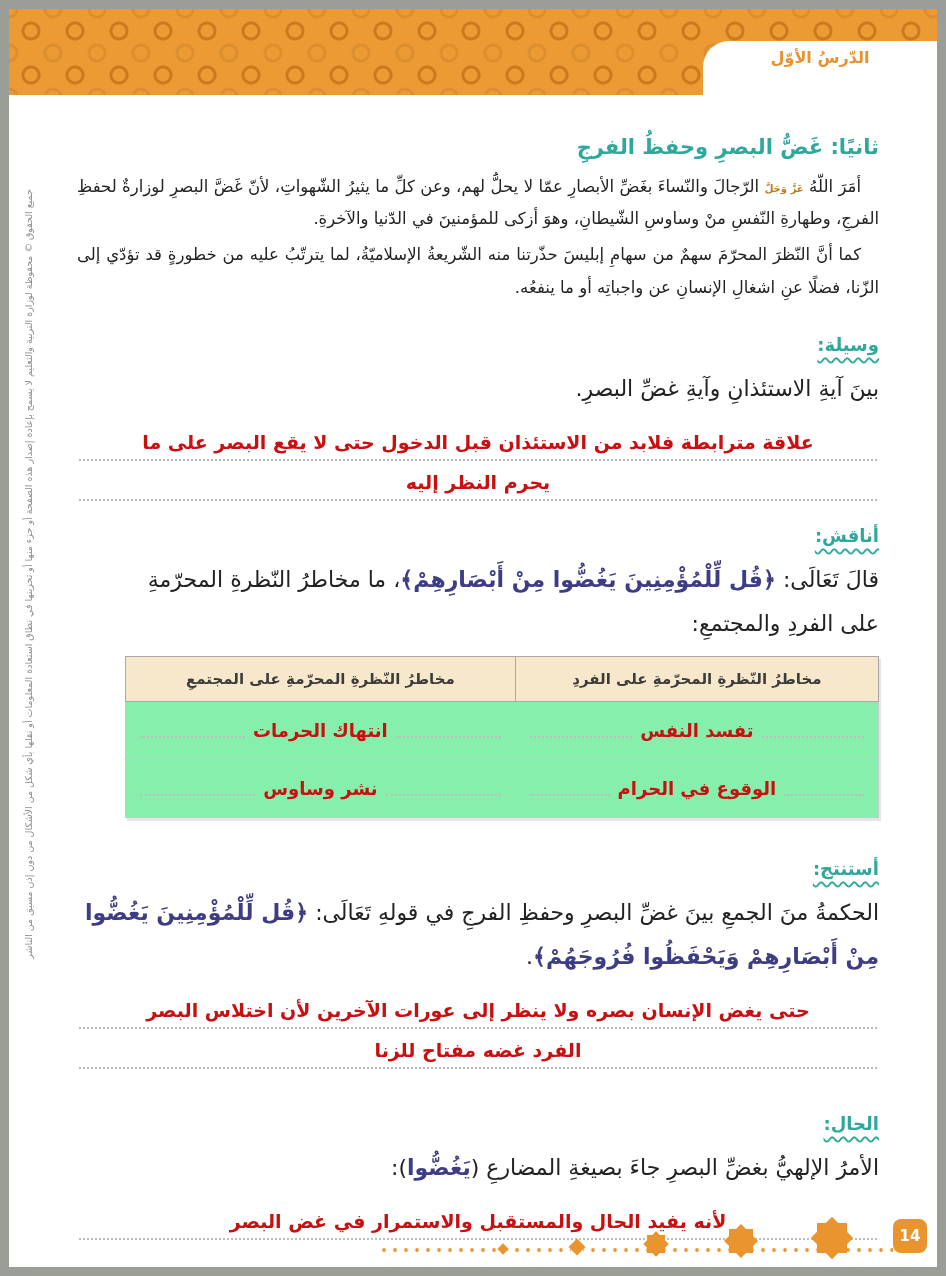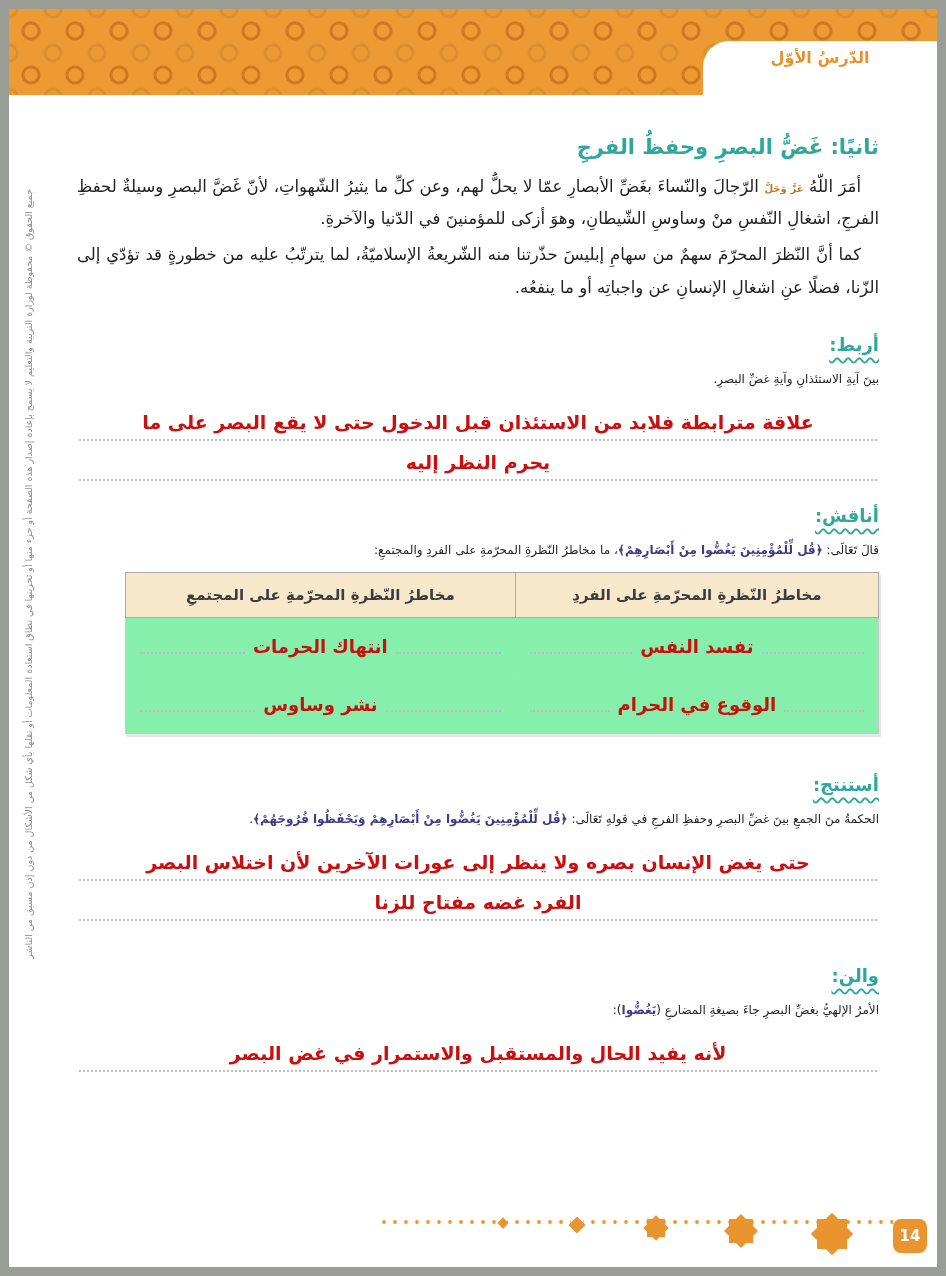--- a/index.html
+++ b/index.html
@@ -60,21 +60,21 @@
     text-decoration-style:wavy;
     text-decoration-thickness:2px;
     text-decoration-color:#2EA89B;
     text-underline-offset:6px;
   }
   .sec-wrap-connect  { margin-top:30px; }
   .sec-wrap-discuss  { margin-top:24px;padding-left:48px; }
   .sec-wrap-conclude { margin-top:40px; }
   .sec-wrap-justify  { margin-top:44px; }
 
-  .prompt { font-size:12px; color:#222; margin:2px 0 10px; line-height:2.0; }
+  .prompt { font-size:22px; color:#222; margin:2px 0 10px; line-height:2.0; }
   .verse  { color:#3D3C85; font-weight:bold; }
 
   .answer-line {
     position:relative; height:40px; text-align:center;
     border-bottom:2px dotted #BDBDBD; margin:0 2px;
   }
   .answer-line > span {
     color:#C90F0F; font-weight:bold; font-size:19px; line-height:42px;
   }
 
@@ -91,21 +91,21 @@
   table.risks td {
     height:58px; border:1px solid #C9C9C9; padding:0 14px; background:#86efac;
   }
   .leader { display:flex; align-items:center; gap:8px; }
   .leader .dots { flex:1; height:0; border-bottom:2px dotted #BDBDBD; transform:translateY(7px); }
   .leader .red  { color:#C90F0F; font-weight:bold; font-size:18px; white-space:nowrap; }
 
   
   .footer-orn {
     position:absolute; bottom:14px; right:10px; left:10px;
-    display:flex; align-items:flex-start; direction:rtl;
+    display:flex; align-items:flex-end; direction:rtl;
   }
   .page-badge {
     width:34px; height:34px; background:#E9942F; border-radius:8px;
     color:#fff; font-size:15px; font-weight:bold;
     display:flex; align-items:center; justify-content:center;
     flex:0 0 auto;
   }
   .odots {
     height:6px; width:64px; flex:0 0 auto;
     background-image:radial-gradient(circle, #E9942F 1.6px, rgba(0,0,0,0) 2.2px);
@@ -136,26 +136,26 @@
     </div>
 
     <div class="side-copy">جميع الحقوق © محفوظة لوزارة التربية والتعليم لا يسمح بإعادة إصدار هذه الصفحة أو جزء منها أو تخزينها في نطاق استعادة المعلومات أو نقلها بأي شكل من الأشكال من دون إذن مسبق من الناشر</div>
 
     <div class="content">
 
       <h1 class="title">ثانيًا: غَضُّ البصرِ وحفظُ الفرجِ</h1>
 
       <p class="para"><span>أمَرَ اللّهُ</span>
         <span class="honorific">عَزَّ وَجَلَّ</span>
-        <span>الرّجالَ والنّساءَ بغَضِّ الأبصارِ عمّا لا يحلُّ لهم، وعن كلِّ ما يثيرُ الشّهواتِ، لأنّ غَضَّ البصرِ وسيلةٌ لحفظِ الفرجِ، اشغالِ النّفسِ منْ وساوسِ الشّيطانِ، وهوَ أزكى للمؤمنينَ في الدّنيا والآخرةِ.</span></p>
+        <span>الرّجالَ والنّساءَ بغَضِّ الأبصارِ عمّا لا يحلُّ لهم، وعن كلِّ ما يثيرُ الشّهواتِ، لأنّ غَضَّ البصرِ لوزارةٌ لحفظِ الفرجِ، وطهارةِ النّفسِ منْ وساوسِ الشّيطانِ، وهوَ أزكى للمؤمنينَ في الدّنيا والآخرةِ.</span></p>
 
       <p class="para">كما أنَّ النّظرَ المحرّمَ سهمٌ من سهامِ إبليسَ حذّرتنا منه الشّريعةُ الإسلاميّةُ، لما يترتّبُ عليه من خطورةٍ قد تؤدّي إلى الزّنا، فضلًا عنِ اشغالِ الإنسانِ عن واجباتِه أو ما ينفعُه.</p>
 
       <div class="sec-wrap-connect">
-        <h2 class="sec">أربط:</h2>
+        <h2 class="sec">وسيلة:</h2>
         <p class="prompt">بينَ آيةِ الاستئذانِ وآيةِ غضِّ البصرِ.</p>
         <div class="answer-line">
           <span>علاقة مترابطة فلابد من الاستئذان قبل الدخول حتى لا يقع البصر على ما</span>
         </div>
         <div class="answer-line">
           <span>يحرم النظر إليه</span>
         </div>
       </div>
 
       <div class="sec-wrap-discuss">
@@ -216,21 +216,21 @@
         </p>
         <div class="answer-line">
           <span>حتى يغض الإنسان بصره ولا ينظر إلى عورات الآخرين لأن اختلاس البصر</span>
         </div>
         <div class="answer-line">
           <span>الفرد غضه مفتاح للزنا</span>
         </div>
       </div>
 
       <div class="sec-wrap-justify">
-        <h2 class="sec">والن:</h2>
+        <h2 class="sec">الحال:</h2>
         <p class="prompt"><span>الأمرُ الإلهيُّ بغضِّ البصرِ جاءَ بصيغةِ المضارعِ (</span><span class="verse">يَغُضُّوا</span><span>):</span></p>
         <div class="answer-line">
           <span>لأنه يفيد الحال والمستقبل والاستمرار في غض البصر</span>
         </div>
       </div>
 
     </div>
 
     <div class="footer-orn">
       <div class="page-badge">14</div>

